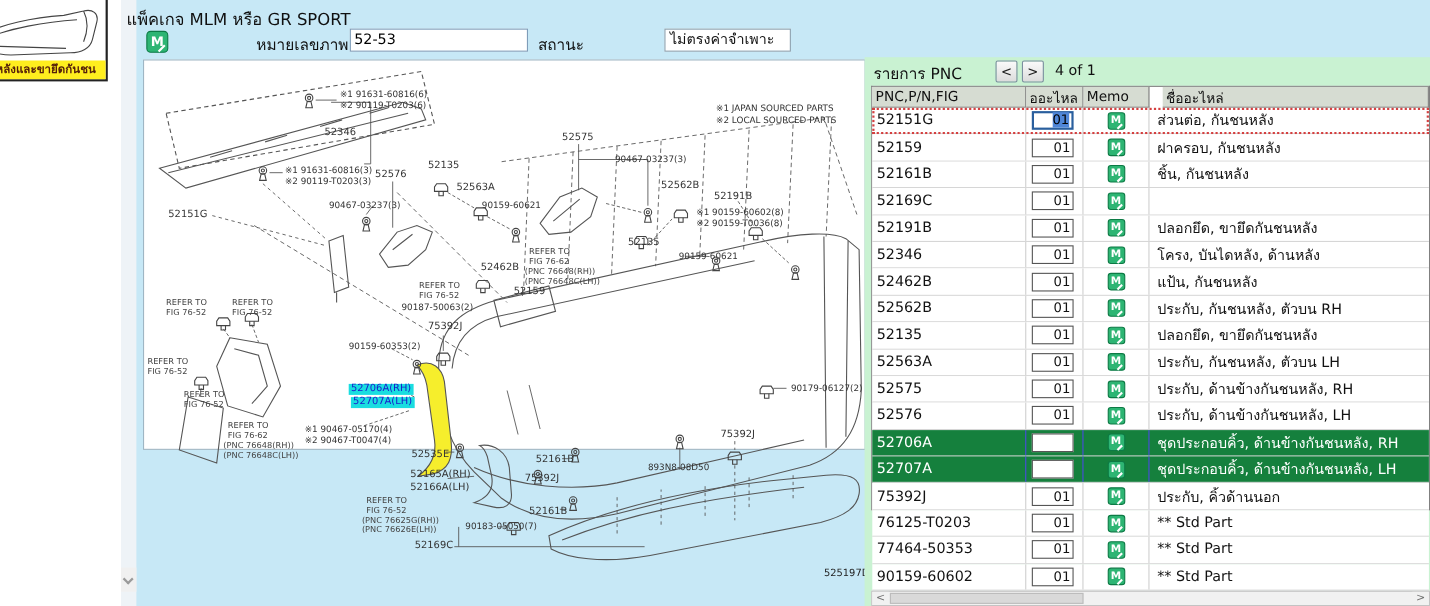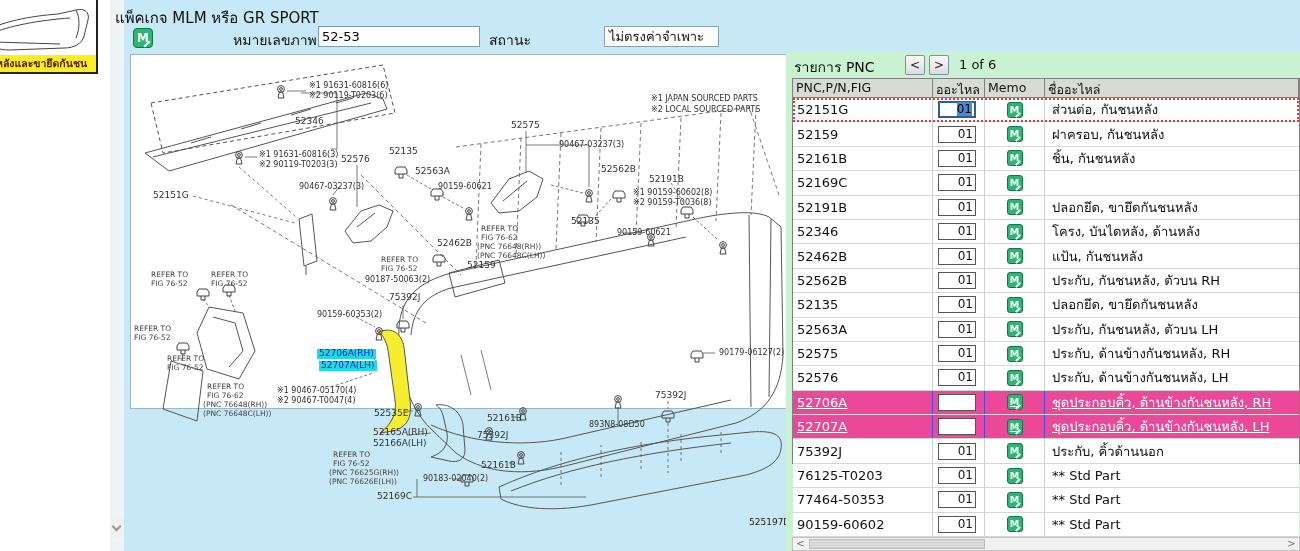--- a/index.html
+++ b/index.html
@@ -56,21 +56,21 @@
   .trow { display:flex; height:24.4px; border-bottom:1px solid #d6d6d6; background:#fff; position:relative; align-items:center; }
   .trow .cell { height:100%; border-right:1px solid #cfcfcf; display:flex; align-items:center; overflow:hidden; white-space:nowrap; }
   .c-pnc  { width:140px; padding-left:4px; font-size:13px; }
   .c-qty  { width:52px; justify-content:flex-start; padding-left:5px; }
   .c-memo { width:60px; justify-content:center; }
   .c-name { flex:1; padding-left:7px; font-size:13px; border-right:none !important; }
   .qbox { width:38px; height:17px; background:#fff; border:1px solid #555; font-size:12px; text-align:right; line-height:15px; padding-right:2px; }
   .trow.sel { outline:2px dotted #d44040; outline-offset:-2px; }
   .trow.sel .qbox { border:2px solid #2a5f9e; line-height:12px; }
   .trow.sel .qbox .qsel { background:#4f86d8; color:#000; }
-  .trow.hi { background:#ec4899; color:#fff;text-decoration:underline; }
+  .trow.hi { background:#15803d; color:#fff; }
   .trow.hi .cell { border-right-color:#4a4ae0; }
   .memo-btn { width:16px; height:16px; background:#2db573; border:1px solid #0d7a45; border-radius:3px; color:#fff;
               font-weight:bold; font-size:9.5px; text-align:center; line-height:14px; position:relative; cursor:pointer; }
   .memo-btn::after { content:""; position:absolute; right:1px; bottom:1px; width:6px; height:2px; background:#fff; transform:rotate(-45deg); }
 
   .hscroll { position:absolute; left:6px; bottom:0; width:508px; height:14px; background:#f1f1f1; border:1px solid #c3c3c3; }
   .hs-btn { position:absolute; top:0; width:15px; height:12px; background:#f1f1f1; color:#707070; font-size:10px; text-align:center; line-height:12px; cursor:pointer; }
   .hs-left { left:0; } .hs-right { right:0; }
   .hs-thumb { position:absolute; left:16px; top:1px; width:176px; height:10px; background:#d9d9d9; border:1px solid #bcbcbc; cursor:pointer; }
 </style>
@@ -258,45 +258,45 @@
       <div class="dl dl-ref" style="left: 72px; top: 355px;">(PNC 76648C(LH))</div>
       <div class="dl dl-note" style="left: 146px; top: 332px;">※1 90467-05170(4)</div>
       <div class="dl dl-note" style="left: 146px; top: 342px;">※2 90467-T0047(4)</div>
       <div class="dl dl-part" style="left: 243px; top: 354px;">52535E</div>
       <div class="dl dl-part" style="left: 242px; top: 373px;">52165A(RH)</div>
       <div class="dl dl-part" style="left: 242px; top: 384px;">52166A(LH)</div>
       <div class="dl dl-part" style="left: 356px; top: 359px;">52161B</div>
       <div class="dl dl-part" style="left: 346px; top: 376px;">75392J</div>
       <div class="dl dl-small" style="left: 458px; top: 366px;">893N8-08D50</div>
       <div class="dl dl-part" style="left: 350px; top: 406px;">52161B</div>
-      <div class="dl dl-small" style="left: 292px; top: 420px;">90183-02040(2)</div>
+      <div class="dl dl-small" style="left: 292px; top: 420px;">90183-05050(7)</div>
       <div class="dl dl-ref" style="left: 202px; top: 396px;">REFER TO</div>
       <div class="dl dl-ref" style="left: 202px; top: 405px;">FIG 76-52</div>
       <div class="dl dl-ref" style="left: 198px; top: 414px;">(PNC 76625G(RH))</div>
       <div class="dl dl-ref" style="left: 198px; top: 423px;">(PNC 76626E(LH))</div>
       <div class="dl dl-part" style="left: 246px; top: 437px;">52169C</div>
       <div class="dl dl-small" style="left: 588px; top: 294px;">90179-06127(2)</div>
       <div class="dl dl-part" style="left: 524px; top: 336px;">75392J</div>
       <div class="dl dl-fig" style="left: 618px; top: 463px;">525197D</div>
     </div>
 </div>
 
 <div class="right-panel">
   <div class="pnc-head">
     <span class="pnc-title">รายการ PNC</span>
     <div class="nav-btn" id="btn-prev">&lt;</div>
     <div class="nav-btn" id="btn-next">&gt;</div>
-    <span class="page-ind">1 of 6</span>
+    <span class="page-ind">4 of 1</span>
   </div>
   <div class="pnc-table">
     <div class="thead">
         <div class="th" style="width: 140px;">PNC,P/N,FIG</div>
         <div class="th" style="width: 52px;">ออะไหล</div>
         <div class="th" style="width: 60px;">Memo</div>
-        <div class="th" style="width: auto; flex: 1 1 0%;">ชื่ออะไหล่</div>
+        <div class="th" style="width: auto; flex: 1 1 0%; margin-left: 12px;">ชื่ออะไหล่</div>
       </div>
     <div class="tbody">
         <div class="trow sel">
           <div class="cell c-pnc">52151G</div>
           <div class="cell c-qty">
             <div class="qbox"><span class="qsel">01</span></div>
           </div>
           <div class="cell c-memo">
             <div class="memo-btn">M</div>
           </div>

